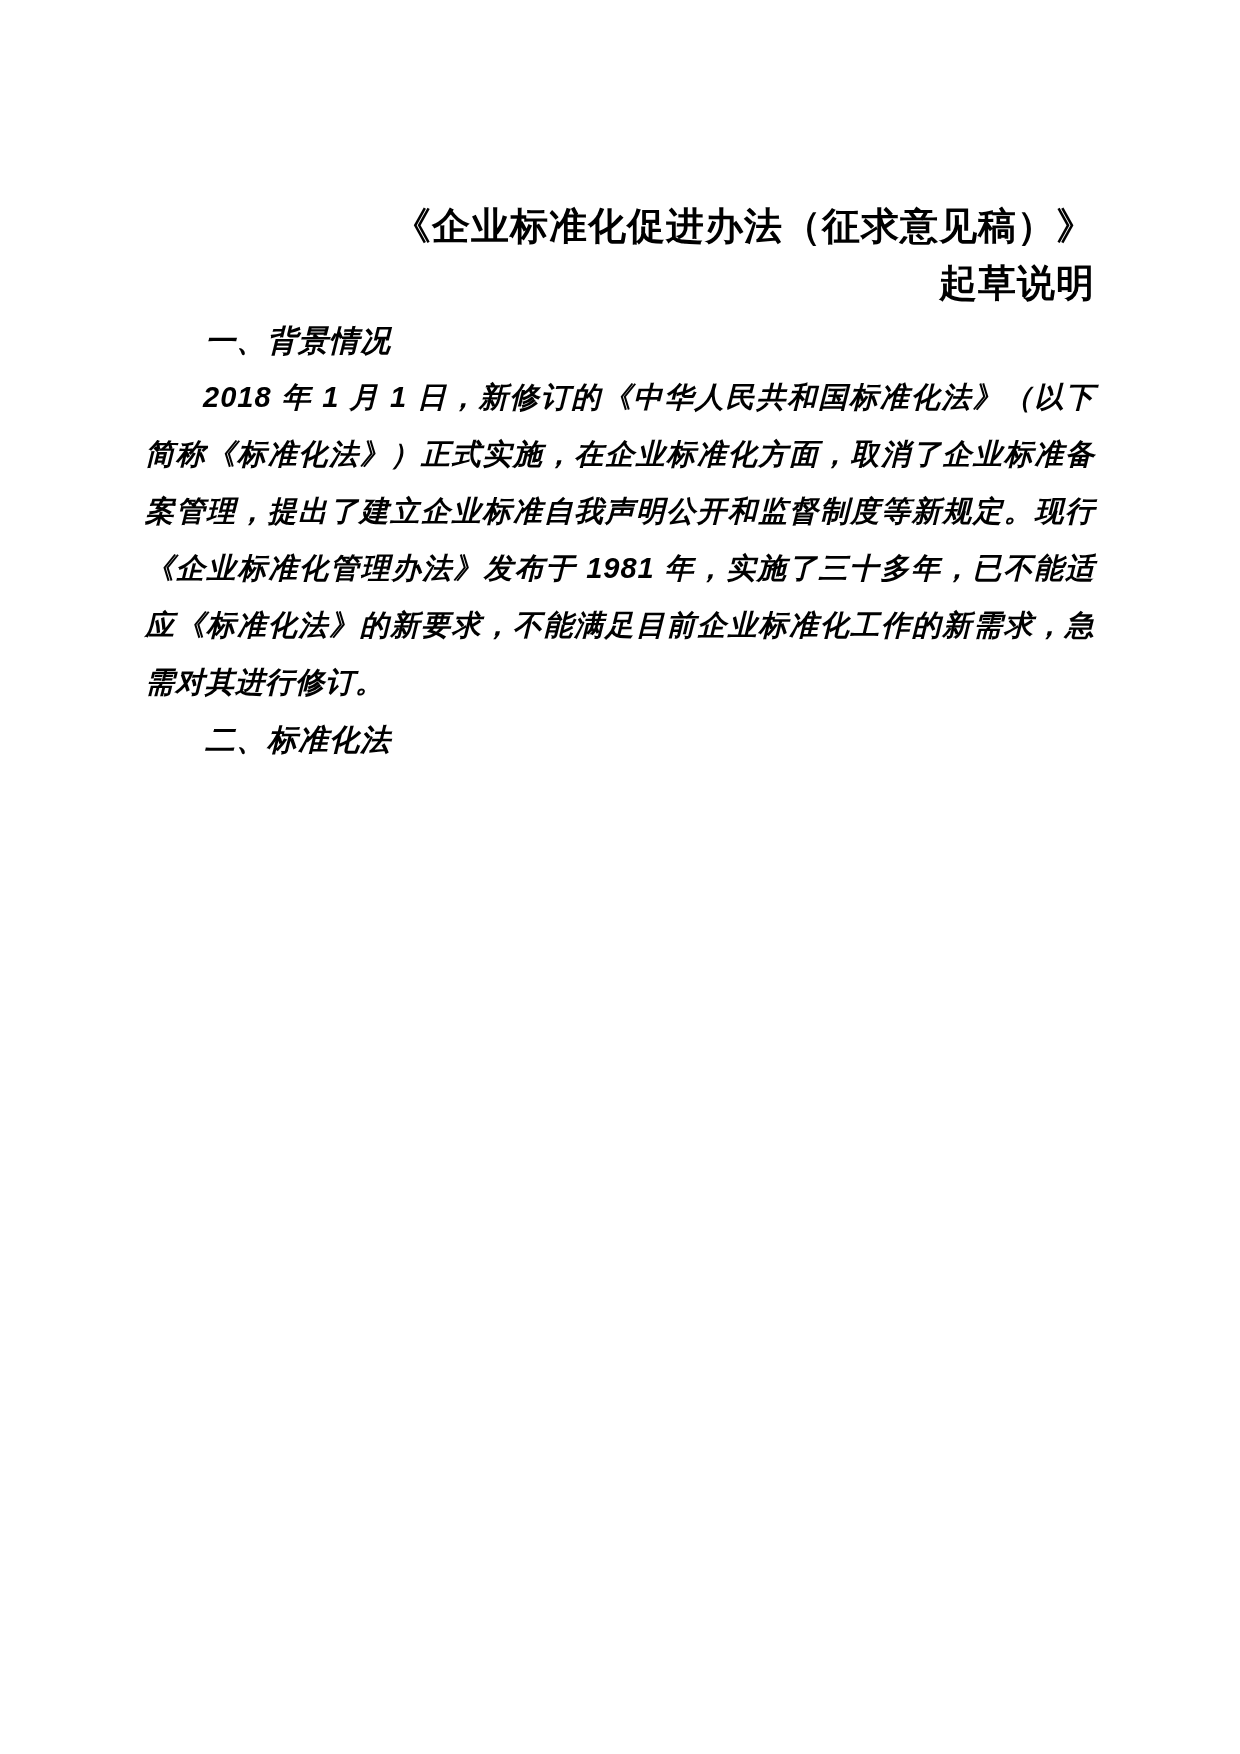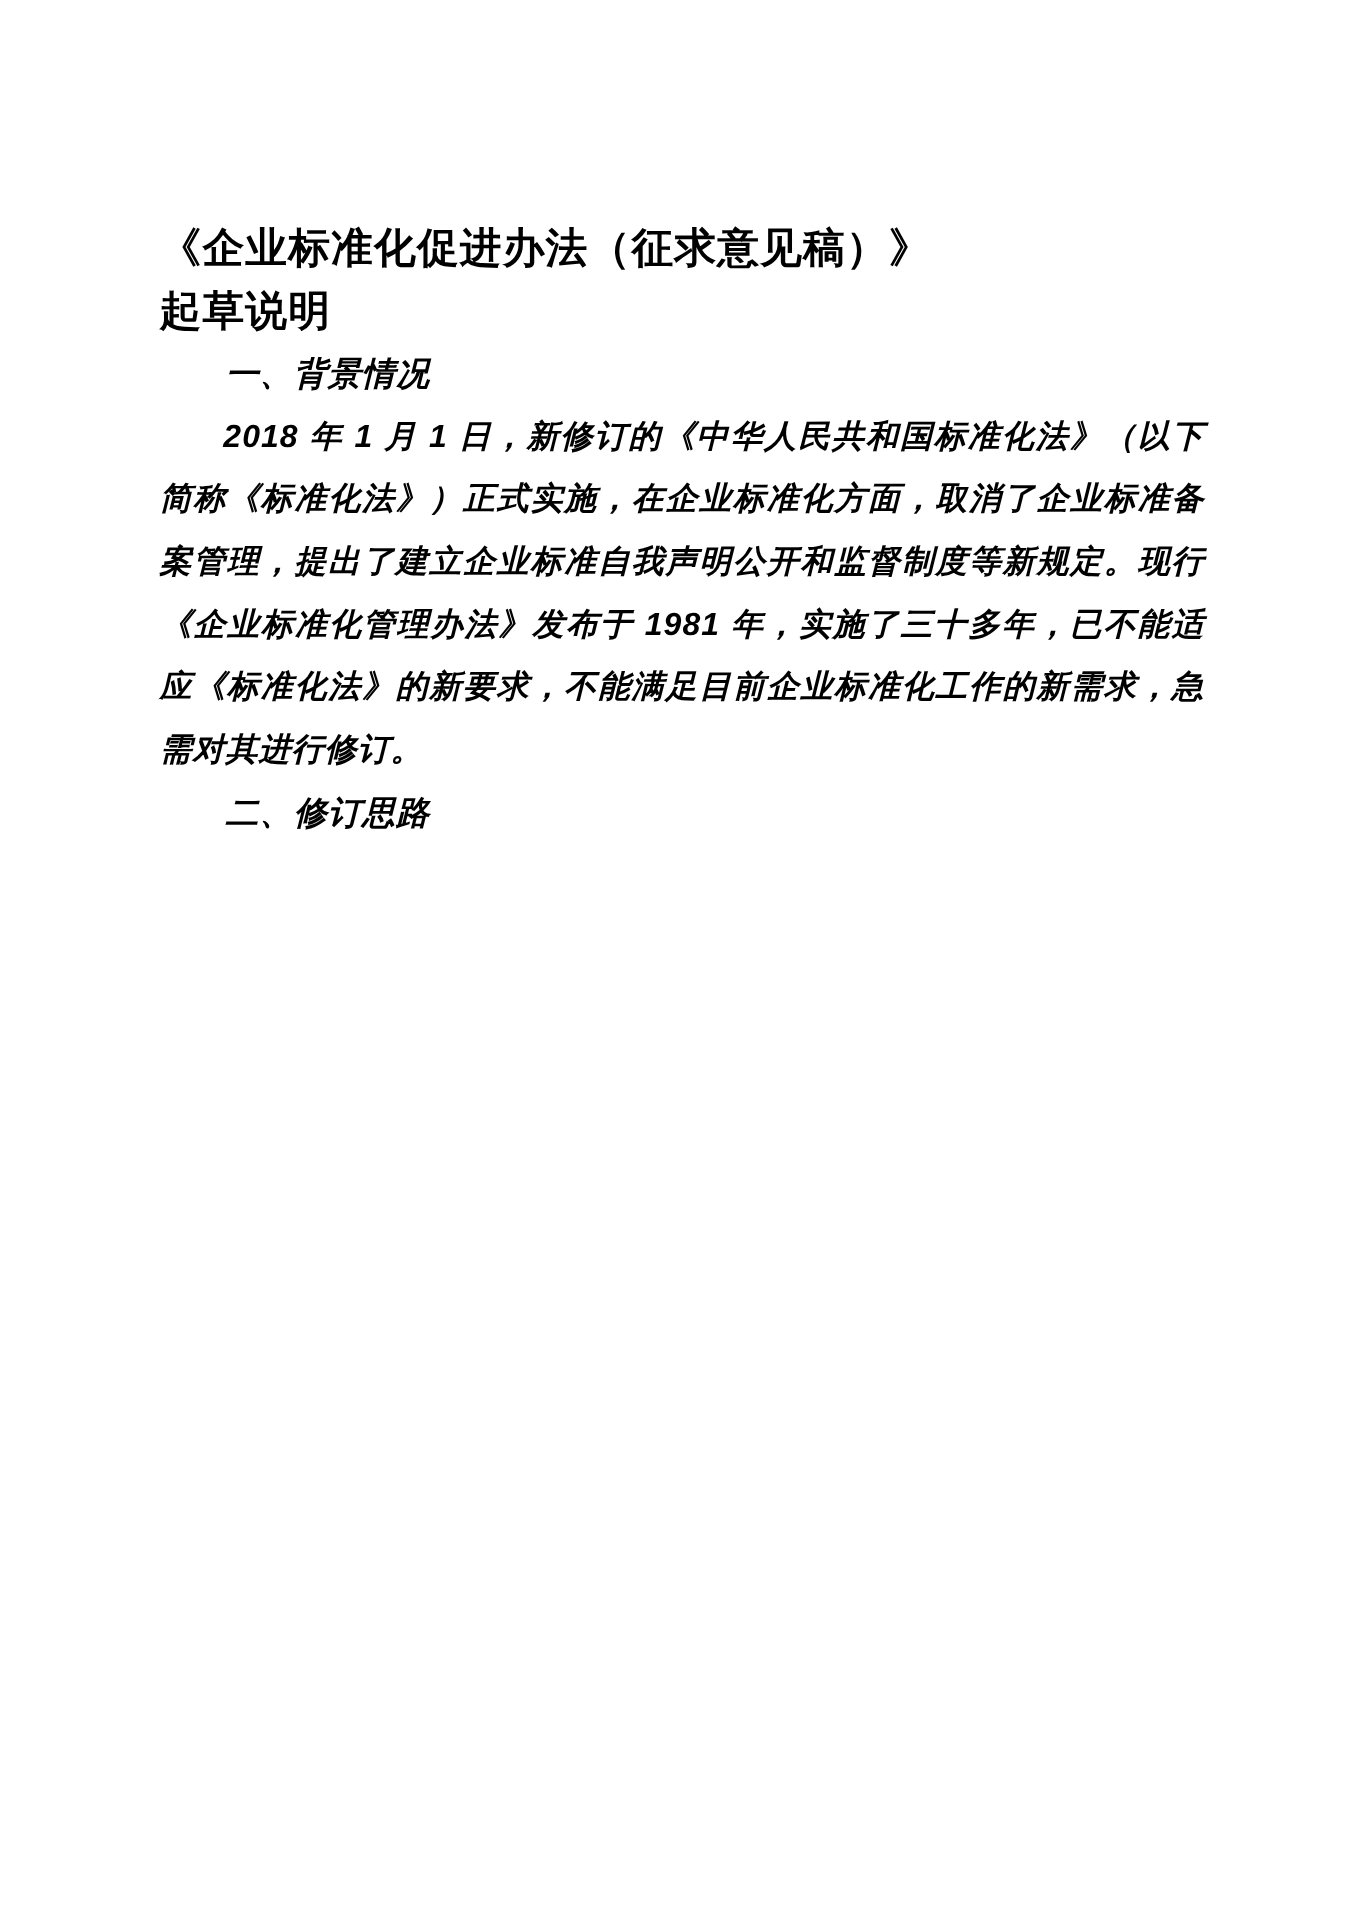--- a/index.html
+++ b/index.html
@@ -11,21 +11,21 @@
     position: relative;
     width: 1240px;
     height: 1754px;
     margin: 0 auto;
     background: #ffffff;
     color: #000000;
     padding: 198px 145px 0 145px;
     overflow: hidden;
   }
   .doc-title {
-    text-align: left;
+    text-align: right;
     font-weight: 700;
     font-size: 38px;
     line-height: 57px;
     letter-spacing: 1px;
   }
   .doc-body {
     margin-top: 0;
     font-style: italic;
   }
   .section-heading {
@@ -56,18 +56,18 @@
     <div>起草说明</div>
   </div>
 
   <div class="doc-body">
 
     <div class="section-heading">一、背景情况</div>
 
     <p class="para">2018 年 1 月 1 日，新修订的《中华人民共和国标准化法》（以下简称《标准化法》）正式实施，在企业标准化方面，取消了企业标准备案管理，提出了建立企业标准自我声明公开和监督制度等新规定。现行《企业标准化管理办法》发布于 1981 年，实施了三十多年，已不能适应《标准化法》的新要求，不能满足目前企业标准化工作的新需求，急需对其进行修订。</p>
 
 
-    <div class="section-heading">二、修订思路</div>
+    <div class="section-heading">二、标准化法</div>
 
 
   </div>
 
 </div>
 
 </body></html>

